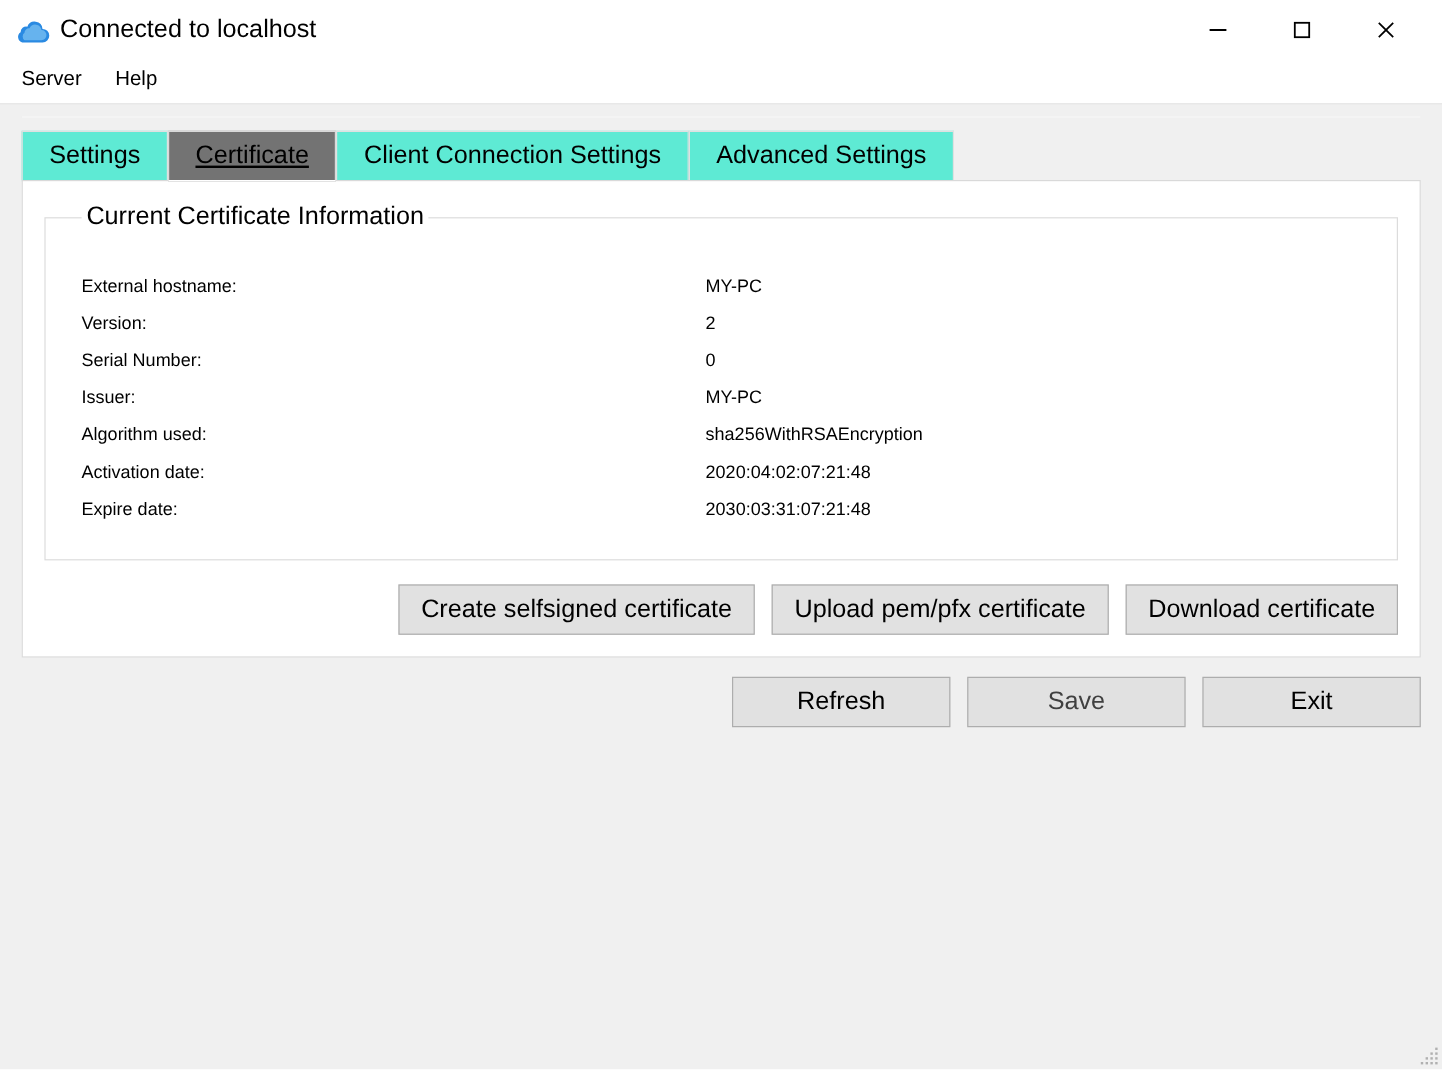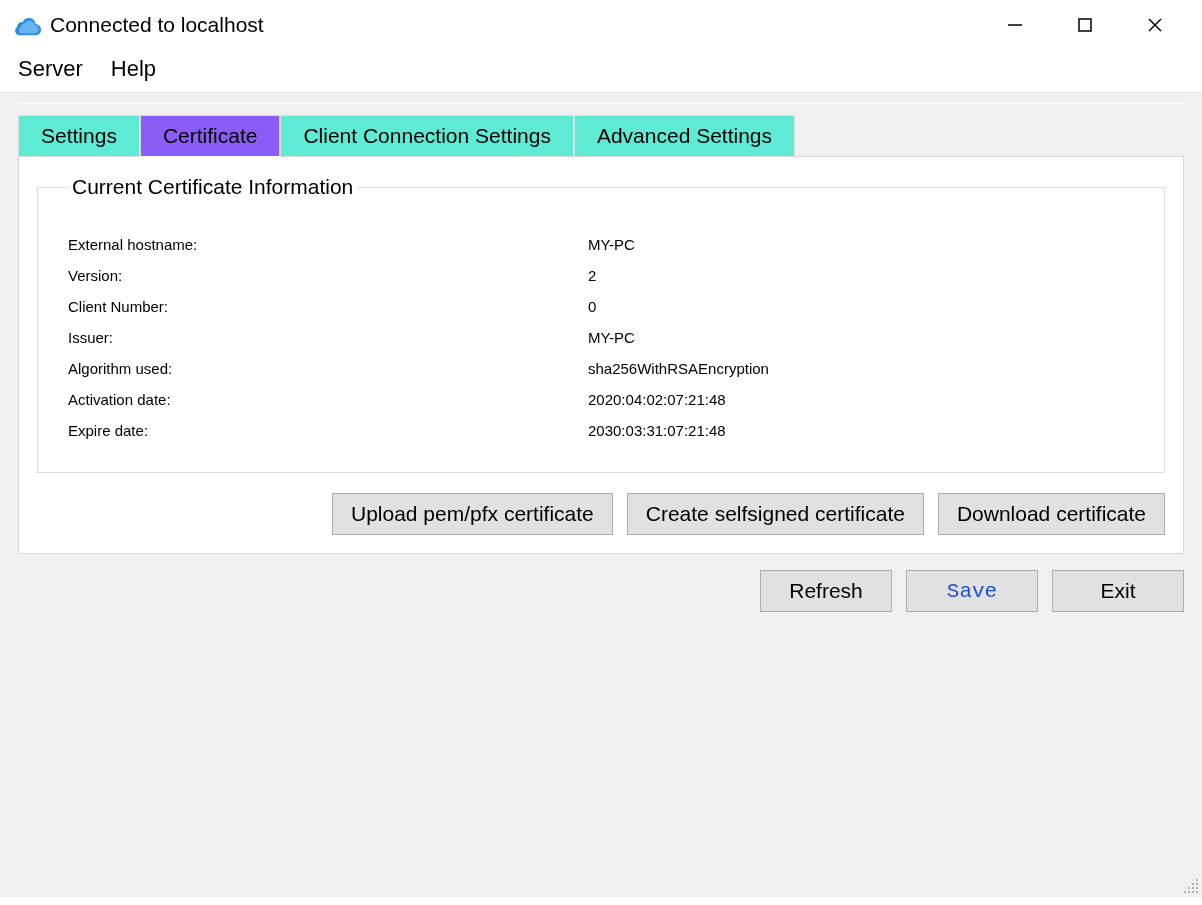--- a/index.html
+++ b/index.html
@@ -21,21 +21,21 @@
     }
     .titlebar .app-icon { margin-right: 8px; display:flex; align-items:center; }
     .titlebar-title { font-size: 21px; color:#000; }
     .window-controls { margin-left:auto; display:flex; gap: 0; }
     .window-controls .ctl {
       width: 70px; height: 46px; display:flex; align-items:center; justify-content:center;
       font-size: 16px;
     }
     .menubar {
       padding: 6px 0 10px 18px;
-      font-size: 22px;
+      font-size: 17px;
       display:flex; gap: 28px;
       background:#fff;
     }
     .menubar .menu-item { cursor: default; }
     .content-area {
       background: #f0f0f0;
       border-top: 1px solid #e5e5e5;
       padding: 10px 12px 0 12px;
       height: calc(905px - 50px - 50px);
       position: relative;
@@ -53,24 +53,25 @@
     }
     .tab {
       padding: 8px 22px;
       font-size: 21px;
       background:#f0f0f0;
       border:1px solid transparent;
       position:relative; top:1px;
       cursor:default;
     }
     .tab.active {
-      background:#8b5cf6;
+      background:#737373;
       border:1px solid #d9d9d9;
       border-bottom:1px solid #fff;
       z-index:2;
+      text-decoration:underline;
     }
     .tab.inactive { color:#000; background:#5eead4; border:1px solid #e0e0e0; border-bottom:none;}
     .tab.inactive + .tab.inactive { }
     .tab-panel {
       background:#fff;
       border:1px solid #d9d9d9;
       margin: 0 6px;
       padding: 18px 18px 18px 18px;
       position:relative;
     }
@@ -93,22 +94,22 @@
       padding: 8px 18px;
       font-size: 21px;
       font-family: inherit;
       min-width: 60px;
       cursor:default;
     }
     .footer-buttons {
       display:flex; justify-content:flex-end; gap: 14px;
       padding: 16px 6px 0 0;
     }
-    .footer-buttons .btn { width: 132px; text-align:center; }
-    .btn.disabled { color:#1d4ed8; background:#e1e1e1;font-family:Liberation Mono, monospace; }
+    .footer-buttons .btn { width: 182px; text-align:center; }
+    .btn.disabled { color:#404040; background:#e1e1e1; }
     .resize-grip {
       position:absolute; right:2px; bottom:2px; width:18px; height:18px;
     }
     .cloud-svg { display:block; }
   </style>
 </head>
 <body>
 
 <div class="titlebar">
   <span class="app-icon">
@@ -161,21 +162,21 @@
 
       <div class="info-row">
         <div class="info-label">External hostname:</div>
         <div>MY-PC</div>
       </div>
       <div class="info-row">
         <div class="info-label">Version:</div>
         <div>2</div>
       </div>
       <div class="info-row">
-        <div class="info-label">Client Number:</div>
+        <div class="info-label">Serial Number:</div>
         <div>0</div>
       </div>
       <div class="info-row">
         <div class="info-label">Issuer:</div>
         <div>MY-PC</div>
       </div>
       <div class="info-row">
         <div class="info-label">Algorithm used:</div>
         <div>sha256WithRSAEncryption</div>
       </div>
@@ -183,22 +184,22 @@
         <div class="info-label">Activation date:</div>
         <div>2020:04:02:07:21:48</div>
       </div>
       <div class="info-row">
         <div class="info-label">Expire date:</div>
         <div>2030:03:31:07:21:48</div>
       </div>
     </fieldset>
 
     <div class="cert-buttons">
+      <button class="btn">Create selfsigned certificate</button>
       <button class="btn">Upload pem/pfx certificate</button>
-      <button class="btn">Create selfsigned certificate</button>
       <button class="btn">Download certificate</button>
     </div>
   </div>
 
   <div class="footer-buttons">
     <button class="btn">Refresh</button>
     <button class="btn disabled">Save</button>
     <button class="btn">Exit</button>
   </div>
 

